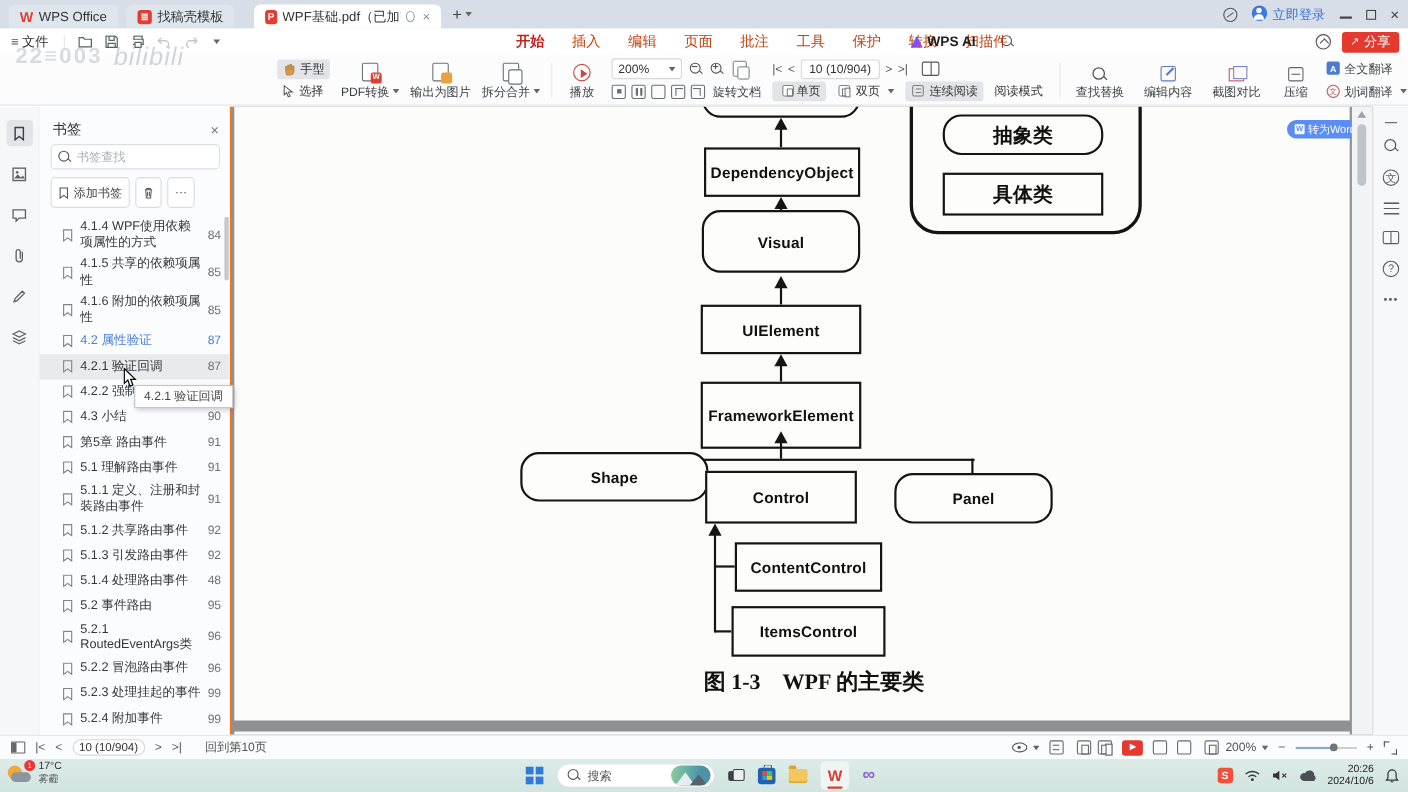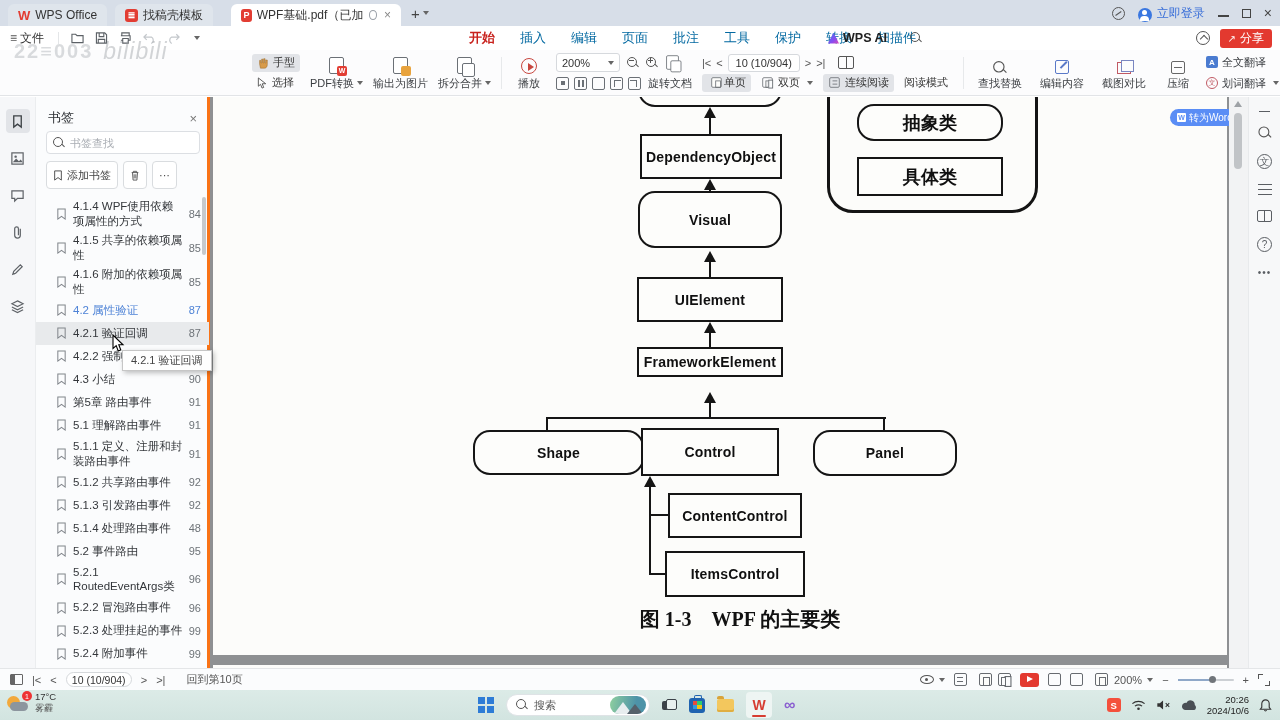--- a/index.html
+++ b/index.html
@@ -28,21 +28,21 @@
 .win-restore{width:9px;height:9px;border:1.2px solid #444}
 .win-close{font-size:14px;color:#444}
 
 
 .menubar{position:absolute;left:0;top:26px;width:1280px;height:24px;background:#fff;display:flex;align-items:center}
 .file-btn{display:flex;align-items:center;gap:4px;font-size:12px;color:#333;margin-left:10px}
 .hamb{font-size:12px;color:#555;letter-spacing:-1px}
 .qat{display:flex;align-items:center;gap:11px;margin-left:14px;border-left:1px solid #e4e6e8;padding-left:12px}
 .qat .gi{width:13px;height:12px}
 .menu-tabs{position:absolute;left:468px;top:0;height:24px;display:flex;align-items:center;gap:23px}
-.menu-tab{font-size:13px;color:#0369a1;position:relative;padding:2px 1px}
+.menu-tab{font-size:13px;color:#c2410c;position:relative;padding:2px 1px}
 .menu-tab.active{color:#c8221d;font-weight:bold}
 .menu-tab.active:after{content:"";position:absolute;left:0;right:0;bottom:-3px;height:2px;background:#c8221d}
 .ai-chip{display:flex;align-items:center;gap:4px;font-size:12.5px;font-weight:bold;color:#222}
 .ai-mark{width:11px;height:11px;background:linear-gradient(135deg,#3a7bf0,#8a4bf0 60%,#e04bb0);clip-path:polygon(0 100%,50% 0,100% 100%)}
 .menubar-right{position:absolute;right:8px;top:26px;height:24px;display:flex;align-items:center;gap:10px}
 .upcircle{width:14px;height:14px;border:1.2px solid #555;border-radius:50%;position:relative}
 .upcircle:after{content:"";position:absolute;left:4px;top:4px;width:5px;height:5px;border-left:1.3px solid #555;border-top:1.3px solid #555;transform:rotate(45deg)}
 .share-btn{background:#e3392f;color:#fff;font-size:12px;height:19px;display:flex;align-items:center;gap:4px;padding:0 8px;border-radius:3px;border:none}
 .share-glyph{font-size:10px}
 
@@ -82,21 +82,21 @@
 .press-ic{width:14px;height:13px;border:1.2px solid #666;border-radius:2px;position:relative}
 .press-ic:after{content:"";position:absolute;left:2px;top:5px;right:2px;height:1.3px;background:#666}
 .trans-ic{width:12px;height:12px;background:#4a7bd0;border-radius:2px;color:#fff;font-size:8px;font-weight:bold;display:flex;align-items:center;justify-content:center}
 .trans-ic2{width:12px;height:12px;border:1.2px solid #c15a64;border-radius:50%;color:#c15a64;font-size:7px;display:flex;align-items:center;justify-content:center}
 .tb-row{display:flex;align-items:center;gap:4px;font-size:11px;color:#3b3e42;height:19px}
 
 
 .iconstrip{position:absolute;left:0;top:97px;width:36px;height:571px;background:#f6f7f9;border-right:1px solid #ebedef;display:flex;flex-direction:column;align-items:center;padding-top:12px;gap:13px}
 .strip-btn{width:24px;height:24px;display:flex;align-items:center;justify-content:center;border-radius:4px}
 .strip-btn.sel{background:#e2e4e8}
-.sidebar{position:absolute;left:36px;top:97px;width:174px;height:571px;background:#fbfcfd;border-right:3px solid #f97316}
+.sidebar{position:absolute;left:36px;top:97px;width:174px;height:571px;background:#fbfcfd;border-right:1px solid #f97316}
 .sb-head{position:absolute;left:12px;right:10px;top:12px;display:flex;justify-content:space-between;align-items:center;font-size:13px;color:#2f3236}
 .sb-close{color:#777;font-size:13px}
 .sb-search{position:absolute;left:10px;top:34px;width:154px;height:23px;border:1px solid #dcdfe3;border-radius:4px;background:#fff;display:flex;align-items:center;gap:5px;padding:0 6px}
 .sb-search input{border:none;outline:none;width:110px;font-size:11px;color:#333;background:transparent}
 .sb-search input::placeholder{color:#a9adb3}
 .sb-tools{position:absolute;left:10px;top:64px;display:flex;gap:5px}
 .sb-tbtn{height:21px;border:1px solid #d9dcdf;border-radius:4px;background:#fff;display:flex;align-items:center;gap:4px;font-size:11px;color:#444;padding:13px 6px}
 .bm-list{position:absolute;left:0;top:100px;width:173px}
 .bm-item{display:flex;align-items:center;gap:6px;padding:0 8px 0 20px;min-height:23px;font-size:11.5px;color:#34373b}
 .bm-item .bm-label{flex:1;line-height:1.3;padding:2px 0}
@@ -211,21 +211,21 @@
     <div class="tab active">
       <span class="red-sq">P</span>
       <span style="white-space:nowrap;overflow:hidden">WPF基础.pdf（已加密）</span>
       <span class="tab-circle"></span>
       <span class="tab-close">×</span>
     </div>
     <span class="newtab">+</span>
     <span class="caret"></span>
     <div class="tabbar-right">
       <span class="theme-circle"></span>
-      <span style="display:flex;align-items:flex-end;gap:5px">
+      <span style="display:flex;align-items:flex-start;gap:5px">
         <span class="avatar"></span>
         <span class="login">立即登录</span>
       </span>
       <span class="win-min"></span>
       <span class="win-restore"></span>
       <span class="win-close">×</span>
     </div>
   </div>
 
   <div class="menubar">
@@ -631,29 +631,29 @@
     <span class="vl" style="left:499px;top:92px;height:17px"></span>
 
     <div class="dn rounded" style="left:428px;top:94px;width:144px;height:57px">Visual</div>
     <span class="ah" style="left:494px;top:154px"></span>
     <span class="vl" style="left:499px;top:164px;height:16px"></span>
 
     <div class="dn" style="left:427px;top:180px;width:146px;height:45px">UIElement</div>
     <span class="ah" style="left:494px;top:225px"></span>
     <span class="vl" style="left:499px;top:235px;height:15px"></span>
 
-    <div class="dn" style="left:427px;top:250px;width:146px;height:30px">FrameworkElement</div>
+    <div class="dn" style="left:427px;top:250px;width:146px;height:61px">FrameworkElement</div>
     <span class="ah" style="left:494px;top:295px"></span>
     <span class="vl" style="left:499px;top:305px;height:15px"></span>
 
     <span class="hl" style="left:337px;top:320px;width:339px"></span>
     <span class="vl" style="left:336px;top:320px;height:13px"></span>
     <span class="vl" style="left:673px;top:320px;height:13px"></span>
 
-    <div class="dn rounded" style="left:263px;top:333px;width:171px;height:45px">Shape</div>
+    <div class="dn rounded" style="left:263px;top:314px;width:171px;height:45px">Shape</div>
     <div class="dn" style="left:431px;top:331px;width:138px;height:48px">Control</div>
     <div class="dn rounded" style="left:603px;top:333px;width:144px;height:46px">Panel</div>
 
     <span class="ah" style="left:434px;top:379px"></span>
     <span class="vl" style="left:439px;top:389px;height:89px"></span>
     <span class="hl" style="left:440px;top:417px;width:18px"></span>
     <span class="hl" style="left:440px;top:476px;width:15px"></span>
 
     <div class="dn" style="left:458px;top:396px;width:134px;height:45px">ContentControl</div>
     <div class="dn" style="left:455px;top:454px;width:140px;height:46px">ItemsControl</div>

